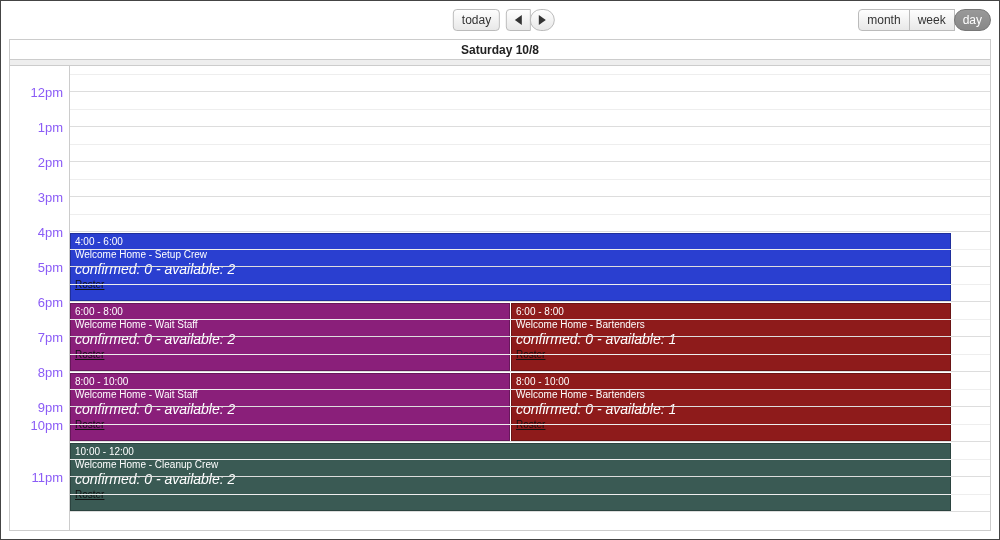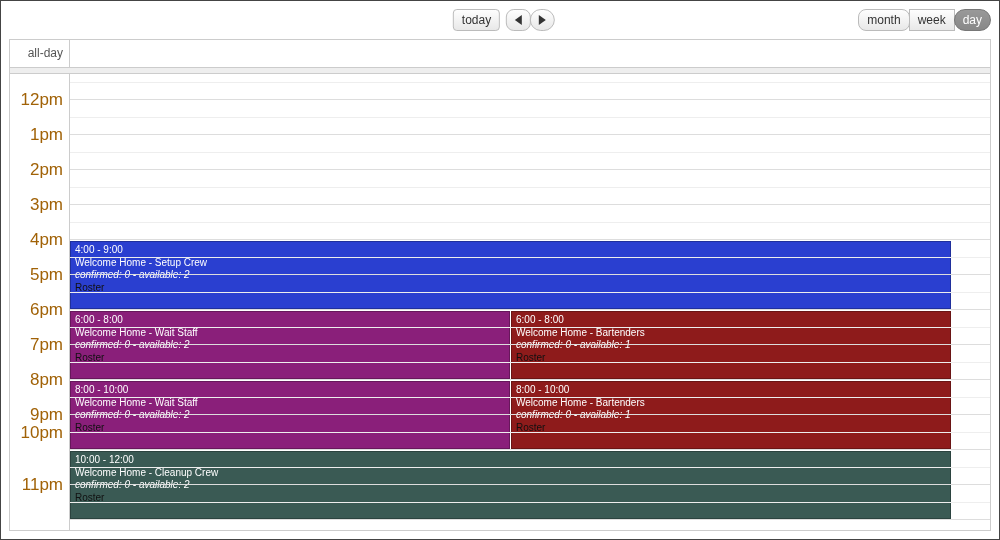--- a/index.html
+++ b/index.html
@@ -45,21 +45,21 @@
     color: #333;
     cursor: pointer;
     display: inline-flex;
     align-items: center;
     justify-content: center;
     min-height: 20px;
     user-select: none;
   }
   .seg { display:flex; }
   .seg .btn { border-radius:0; margin-left:-1px; }
-  .seg .btn:first-child { border-top-left-radius:4px; border-bottom-left-radius:4px; margin-left:0;border-radius:8px;}
+  .seg .btn:first-child { border-top-left-radius:4px; border-bottom-left-radius:4px; margin-left:0;}
   .seg .btn:last-child  { border-top-right-radius:4px; border-bottom-right-radius:4px;border-radius:11px; }
   .btn.active {
     background: linear-gradient(#999,#888);
     color:#fff;
     border-color:#777;
   }
   .arrow {
     display:inline-block; width:0; height:0;
     border-top:5px solid transparent;
     border-bottom:5px solid transparent;
@@ -124,41 +124,41 @@
     position:relative;
   }
   .hour .half {
     position:absolute; left:0; right:0; top:50%;
     border-top:1px solid #eee;
   }
   .time-col .tlabel {
     position:absolute;
     right:6px;
     transform: translateY(-50%);
-    font-size:17px;
-    color:#a16207;
+    font-size:13px;
+    color:#8b5cf6;
   }
 
   .events-layer {
     position:absolute;
     left:0; right:38px; top:0; bottom:0;
   }
   .event {
     position:absolute;
     color:#fff;
     font-size:10px;
     line-height:1.25;
     padding:2px 4px;
     overflow:hidden;
     border:1px solid rgba(0,0,0,0.25);
     cursor:pointer;
   }
   .event .time { font-size:10px; }
   .event .title { font-size:10px; }
-  .event .status { font-size:10px; font-style:italic; }
+  .event .status { font-size:14px; font-style:italic; }
   .event .roster {
     font-size:10px;
     text-decoration:underline;
     color:#111;
   }
 </style>
 </head>
 <body>
 
 <div class="frame">
@@ -176,43 +176,40 @@
       </span>
     </div>
     <div class="right-group seg">
       <span class="btn">month</span>
       <span class="btn">week</span>
       <span class="btn active">day</span>
     </div>
   </div>
 
   <div class="cal">
-    <div class="allday-row">
-      <div class="lbl">all-day</div>
-      <div class="cell"></div>
-    </div>
+    <div class="date-header">Saturday 10/8</div>
     <div class="divider"></div>
     <div class="grid">
       <div class="time-col" id="time-col">
           <div class="tlabel" style="top: 26.25px;">12pm</div>
           <div class="tlabel" style="top: 61.25px;">1pm</div>
           <div class="tlabel" style="top: 96.25px;">2pm</div>
           <div class="tlabel" style="top: 131.25px;">3pm</div>
           <div class="tlabel" style="top: 166.25px;">4pm</div>
           <div class="tlabel" style="top: 201.25px; margin-left: 28px;">5pm</div>
           <div class="tlabel" style="top: 236.25px;">6pm</div>
           <div class="tlabel" style="top: 271.25px;">7pm</div>
           <div class="tlabel" style="top: 306.25px;">8pm</div>
           <div class="tlabel" style="top: 341.25px;">9pm</div>
           <div class="tlabel" style="top: 359px;">10pm</div>
           <div class="tlabel" style="top: 411.25px; text-align: right;">11pm</div>
         </div>
       <div class="slot-col" id="slot-col">
         <div class="events-layer" id="events-layer">
-            <div class="event" style="background: rgb(42, 63, 208); top: 167.25px; height: 68px; left: 0%; width: calc(100% - 1px);"><div class="time">4:00 - 9:00</div><div class="title">Welcome Home - Setup Crew</div><div class="status">confirmed: 0 - available: 2</div><a class="roster">Roster</a></div>
+            <div class="event" style="background: rgb(42, 63, 208); top: 167.25px; height: 68px; left: 0%; width: calc(100% - 1px);"><div class="time">4:00 - 6:00</div><div class="title">Welcome Home - Setup Crew</div><div class="status">confirmed: 0 - available: 2</div><a class="roster">Roster</a></div>
             <div class="event" style="background: rgb(138, 31, 122); top: 237.25px; height: 68px; left: 0%; width: calc(50% - 1px);"><div class="time">6:00 - 8:00</div><div class="title">Welcome Home - Wait Staff</div><div class="status">confirmed: 0 - available: 2</div><a class="roster">Roster</a></div>
             <div class="event" style="background: rgb(142, 27, 27); top: 237.25px; height: 68px; left: 50%; width: calc(50% - 1px);"><div class="time">6:00 - 8:00</div><div class="title">Welcome Home - Bartenders</div><div class="status">confirmed: 0 - available: 1</div><a class="roster">Roster</a></div>
             <div class="event" style="background: rgb(138, 31, 122); top: 307.25px; height: 68px; left: 0%; width: calc(50% - 1px);"><div class="time">8:00 - 10:00</div><div class="title">Welcome Home - Wait Staff</div><div class="status">confirmed: 0 - available: 2</div><a class="roster">Roster</a></div>
             <div class="event" style="background: rgb(142, 27, 27); top: 307.25px; height: 68px; left: 50%; width: calc(50% - 1px);"><div class="time">8:00 - 10:00</div><div class="title">Welcome Home - Bartenders</div><div class="status">confirmed: 0 - available: 1</div><a class="roster">Roster</a></div>
             <div class="event" style="background: rgb(58, 90, 84); top: 377.25px; height: 68px; left: 0%; width: calc(100% - 1px);"><div class="time">10:00 - 12:00</div><div class="title">Welcome Home - Cleanup Crew</div><div class="status">confirmed: 0 - available: 2</div><a class="roster">Roster</a></div>
           </div>
       <div class="hour" style="position: absolute; left: 0px; right: 0px; top: -8.75px; height: 35px;">
             <div class="half"></div>
           </div>
           <div class="hour" style="position: absolute; left: 0px; right: 0px; top: 26.25px; height: 35px;">

